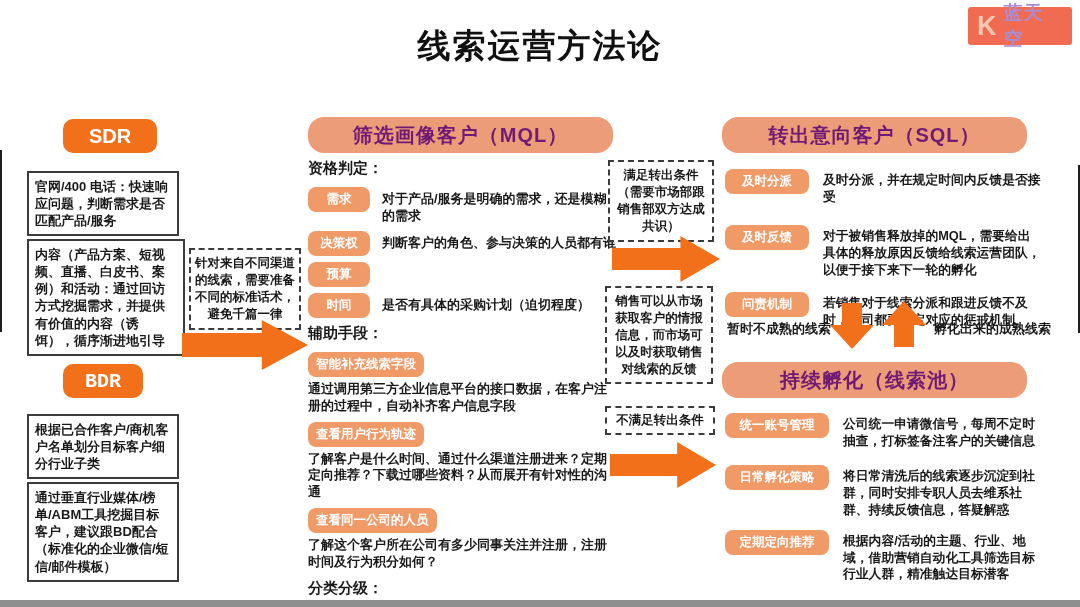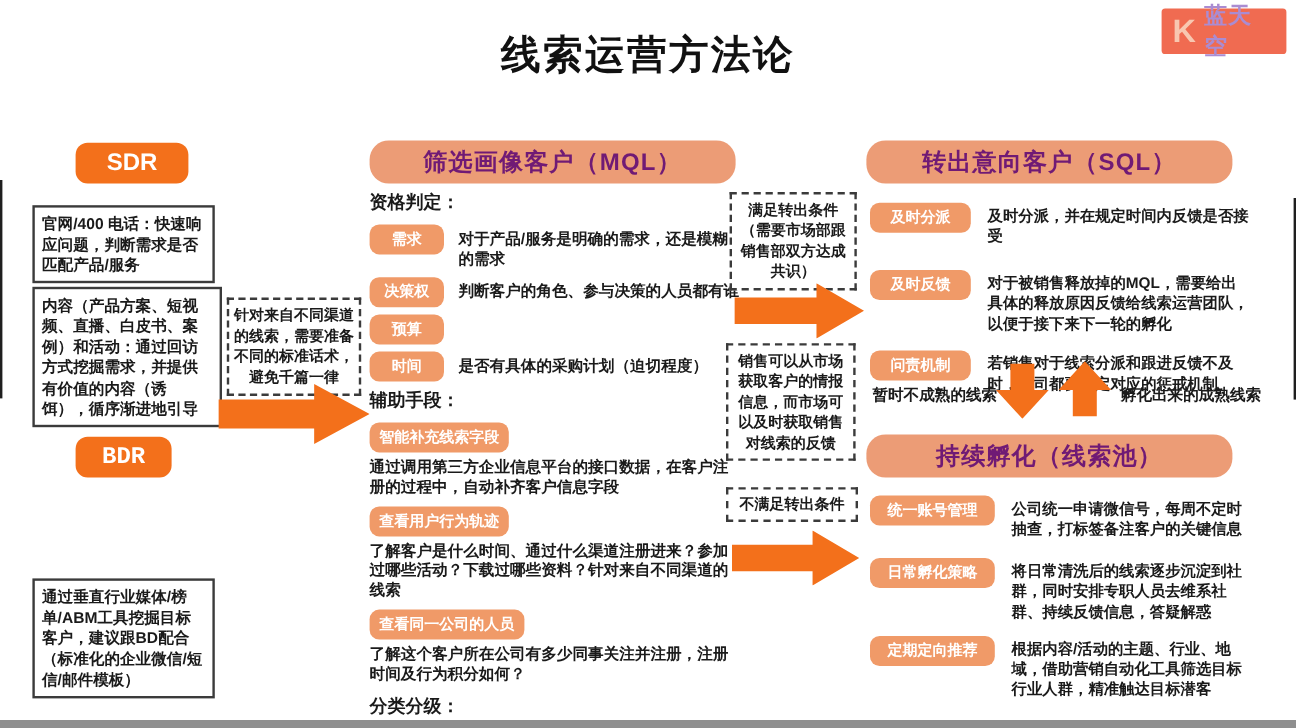--- a/index.html
+++ b/index.html
@@ -65,20 +65,21 @@
 
   <div class="logo">
     <span class="logo-k">K</span>
     <span class="logo-text">蓝天空</span>
   </div>
 
   <div class="pill" style="left:63px;top:119px;width:94px;height:34px;">SDR</div>
   <div class="obox" style="left:27px;top:171px;width:152px;">官网/400 电话：快速响应问题，判断需求是否匹配产品/服务</div>
   <div class="obox" style="left:27px;top:239px;width:158px;">内容（产品方案、短视频、直播、白皮书、案例）和活动：通过回访方式挖掘需求，并提供有价值的内容（诱饵），循序渐进地引导</div>
   <div class="pill" style="left:63px;top:364px;width:80px;height:34px;font-family:Liberation Mono, monospace;">BDR</div>
+  <div class="obox" style="left:27px;top:414px;width:152px;">根据已合作客户/商机客户名单划分目标客户细分行业子类</div>
   <div class="obox" style="left:27px;top:482px;width:152px;">通过垂直行业媒体/榜单/ABM工具挖掘目标客户，建议跟BD配合（标准化的企业微信/短信/邮件模板）</div>
 
   <div class="dashed" style="left:189px;top:248px;width:112px;">针对来自不同渠道的线索，需要准备不同的标准话术，避免千篇一律</div>
 
   <svg class="arrow-svg" style="left:182px;top:320px;" width="126" height="50" viewBox="0 0 120 50" preserveAspectRatio="none">
     <polygon points="0,13 76,13 76,0 120,25 76,50 76,37 0,37" fill="#f3701b"></polygon>
   </svg>
 
   <div class="header-bar" style="left:308px;top:117px;width:305px;">筛选画像客户（MQL）</div>
 
@@ -102,21 +103,21 @@
     </div>
 
     <p class="sec-title" style="margin-top:0;">辅助手段：</p>
 
     <div class="aid-block">
       <span class="tag aid-tag">智能补充线索字段</span>
       <div class="aid-desc">通过调用第三方企业信息平台的接口数据，在客户注册的过程中，自动补齐客户信息字段</div>
     </div>
     <div class="aid-block">
       <span class="tag aid-tag">查看用户行为轨迹</span>
-      <div class="aid-desc">了解客户是什么时间、通过什么渠道注册进来？参加过哪些活动？下载过哪些资料？针对来自不同渠道的线索</div>
+      <div class="aid-desc">了解客户是什么时间、通过什么渠道注册进来？定期定向推荐？下载过哪些资料？从而展开有针对性的沟通</div>
     </div>
     <div class="aid-block">
       <span class="tag aid-tag">查看同一公司的人员</span>
       <div class="aid-desc">了解这个客户所在公司有多少同事关注并注册，注册时间及行为积分如何？</div>
     </div>
 
     <p class="sec-title" style="margin-top:8px;margin-bottom:4px;">分类分级：</p>
 
   </div>
 

